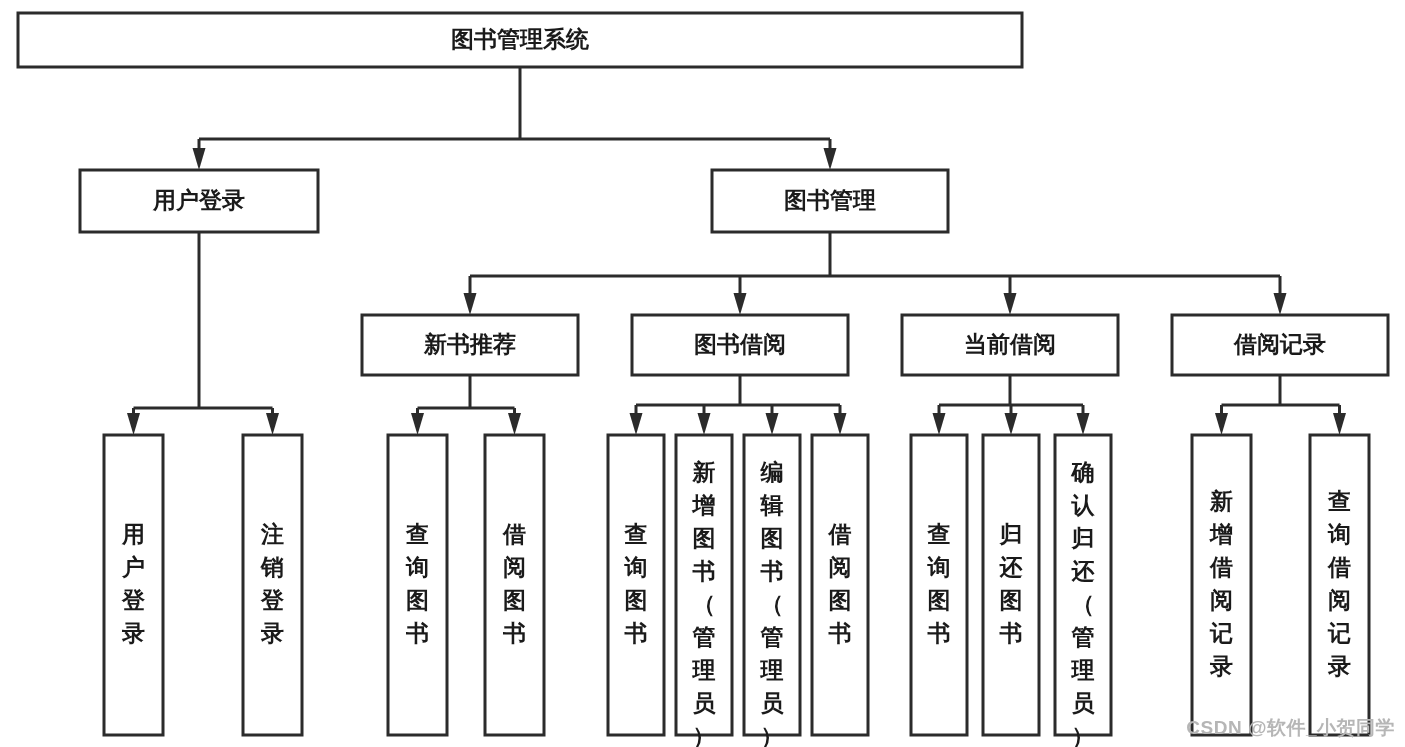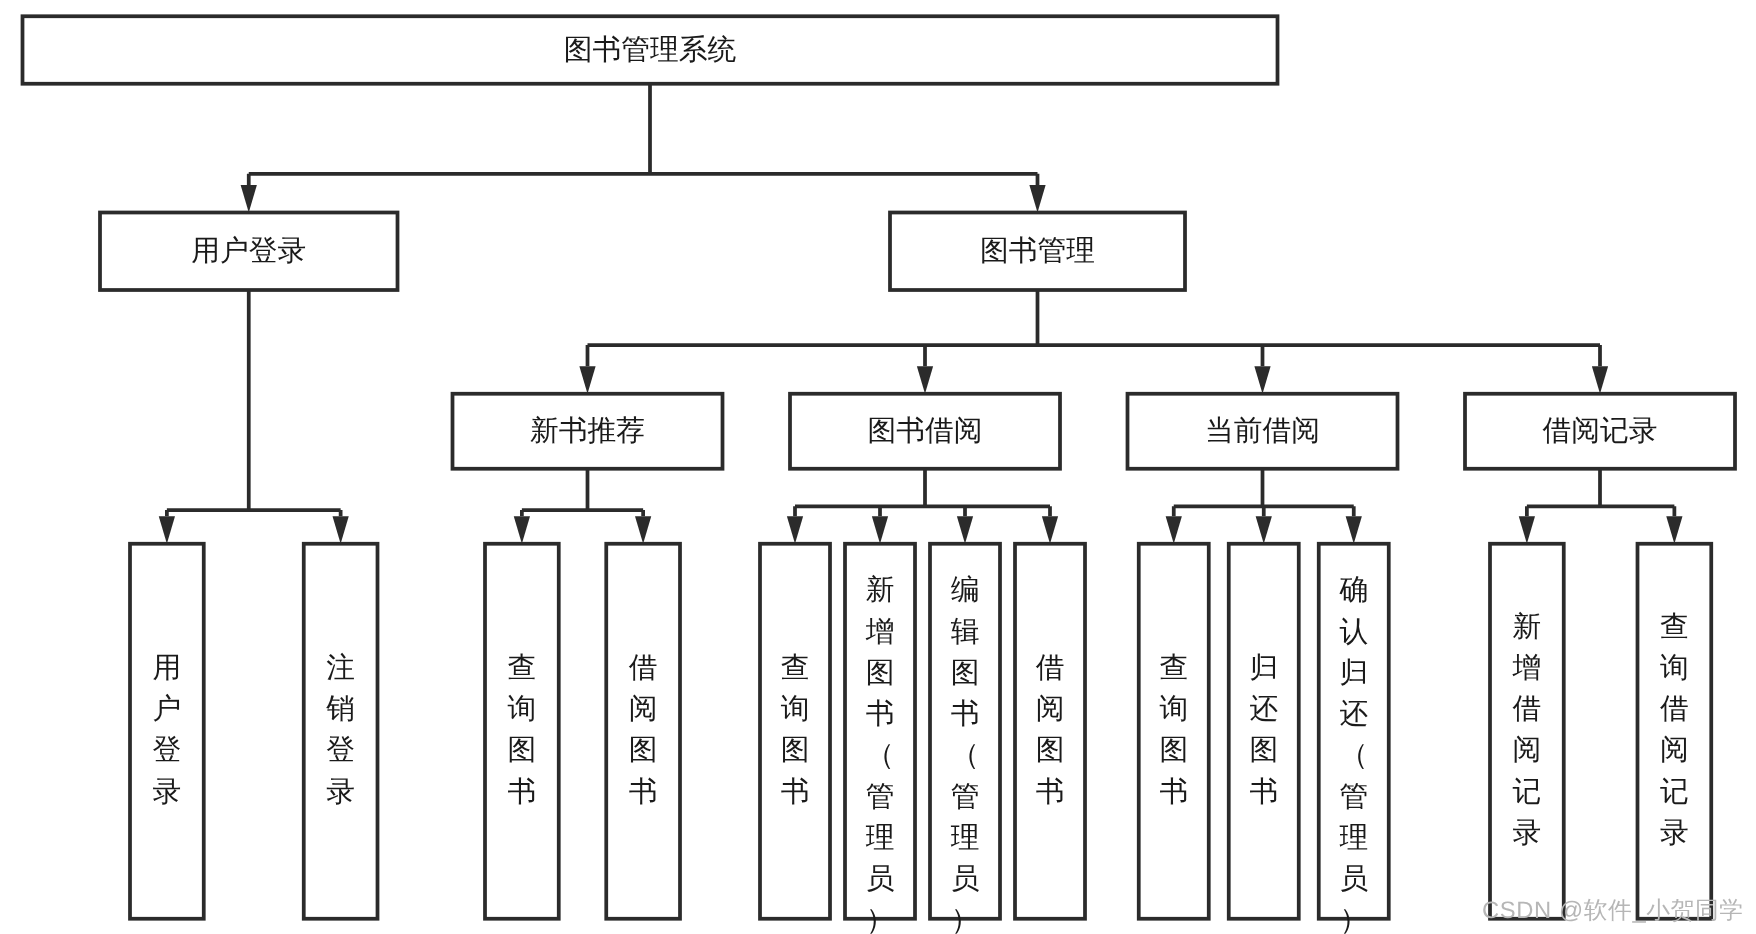--- a/index.html
+++ b/index.html
@@ -11,20 +11,21 @@
     width: 1405px;
     height: 747px;
     font-family: "Liberation Sans", "DejaVu Sans", sans-serif;
     overflow: hidden;
     position: relative;
   }
   #diagram-root {
     position: relative;
     width: 1405px;
     height: 747px;
+    font-weight: bold;
   }
   svg.diagram-canvas {
     position: absolute;
     left: 0;
     top: 0;
     width: 1405px;
     height: 747px;
     display: block;
   }
   .node-box {

